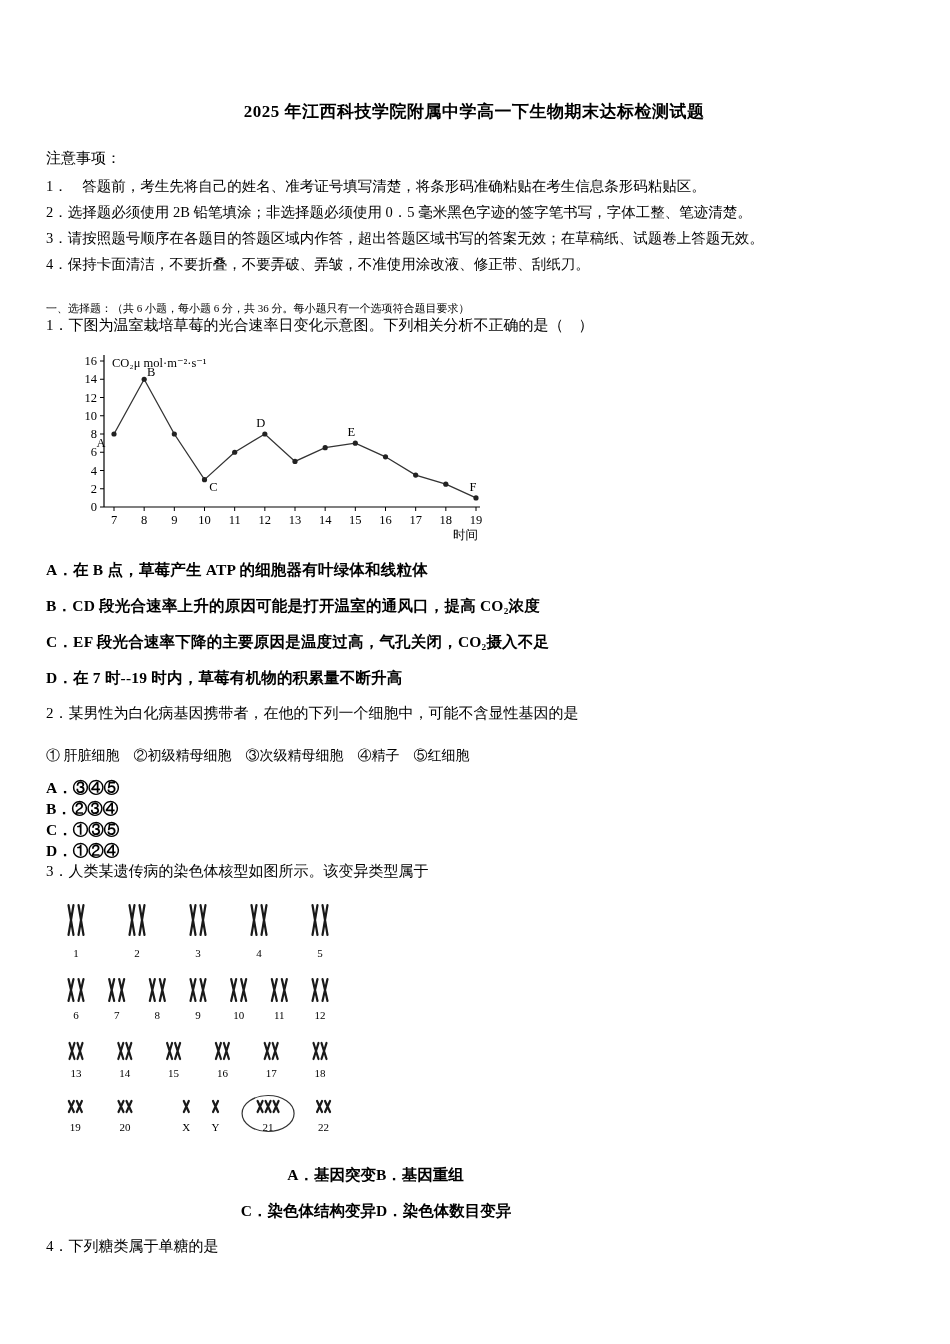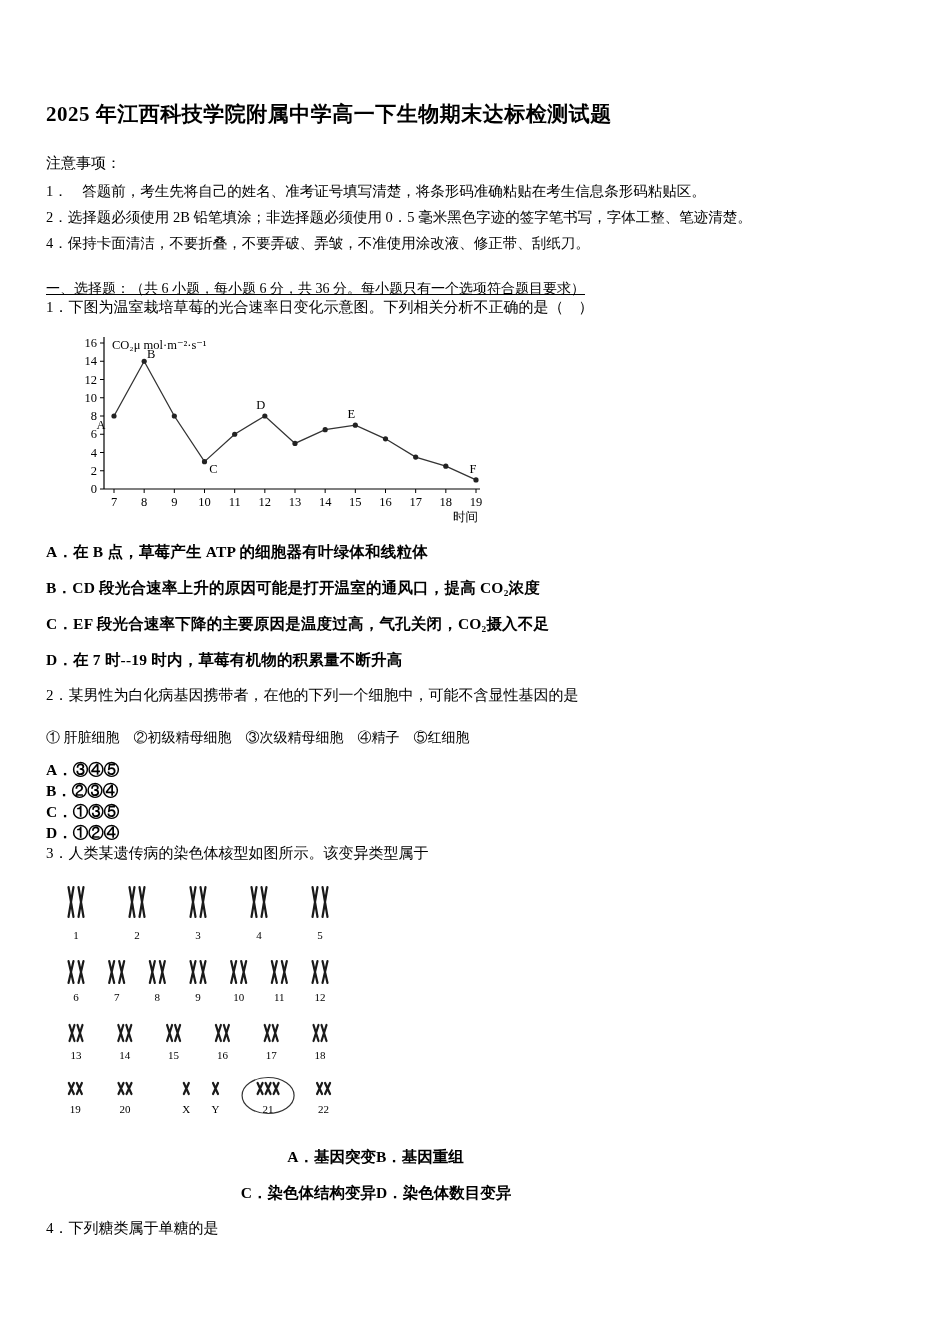--- a/index.html
+++ b/index.html
@@ -5,29 +5,29 @@
   * { box-sizing: border-box; }
   html, body { margin: 0; padding: 0; background: #ffffff; }
   body {
     width: 950px;
     min-height: 1344px;
     font-family: "Liberation Serif", "DejaVu Serif", serif;
     color: #000;
   }
   .page { padding: 100px 48px 40px 46px; }
   .title {
-    font-size: 21px;
+    font-size: 17px;
     font-weight: bold;
-    text-align: left;
+    text-align: center;
     margin: 0 0 26px 0;
     letter-spacing: 0.5px;
   }
   .notice-heading { font-size: 15px; font-weight: normal; margin-bottom: 5px; }
   .notice-item { font-size: 14.5px; line-height: 26px; white-space: pre-wrap; }
-  .section-heading { font-size: 14px; margin-top: 24px; white-space: pre-wrap; text-decoration: underline; }
+  .section-heading { font-size: 11px; margin-top: 24px; white-space: pre-wrap; }
   .stem { font-size: 15px; white-space: pre-wrap; }
   .chart-wrap { margin: 12px 0 4px 10px; }
   .options-block { }
   .option-line {
     font-size: 15.5px;
     font-weight: 600;
     margin-bottom: 15px;
     white-space: pre-wrap;
     letter-spacing: 0.2px;
   }
@@ -45,20 +45,21 @@
 <body>
 
 <div class="page">
 
   <h1 class="title">2025 年江西科技学院附属中学高一下生物期末达标检测试题</h1>
 
   <div>
     <div class="notice-heading">注意事项：</div>
     <div class="notice-item">1．    答题前，考生先将自己的姓名、准考证号填写清楚，将条形码准确粘贴在考生信息条形码粘贴区。</div>
     <div class="notice-item">2．选择题必须使用 2B 铅笔填涂；非选择题必须使用 0．5 毫米黑色字迹的签字笔书写，字体工整、笔迹清楚。</div>
+    <div class="notice-item">3．请按照题号顺序在各题目的答题区域内作答，超出答题区域书写的答案无效；在草稿纸、试题卷上答题无效。</div>
     <div class="notice-item">4．保持卡面清洁，不要折叠，不要弄破、弄皱，不准使用涂改液、修正带、刮纸刀。</div>
   </div>
 
   <div class="section-heading">一、选择题：（共 6 小题，每小题 6 分，共 36 分。每小题只有一个选项符合题目要求）</div>
 
   <div>
     <div class="stem">1．下图为温室栽培草莓的光合速率日变化示意图。下列相关分析不正确的是（　）</div>
     <div class="chart-wrap">
       <svg id="q1-chart-svg" width="440" height="205">
           <line x1="48" y1="8" x2="48" y2="160" stroke="#000" stroke-width="1.2"></line>

